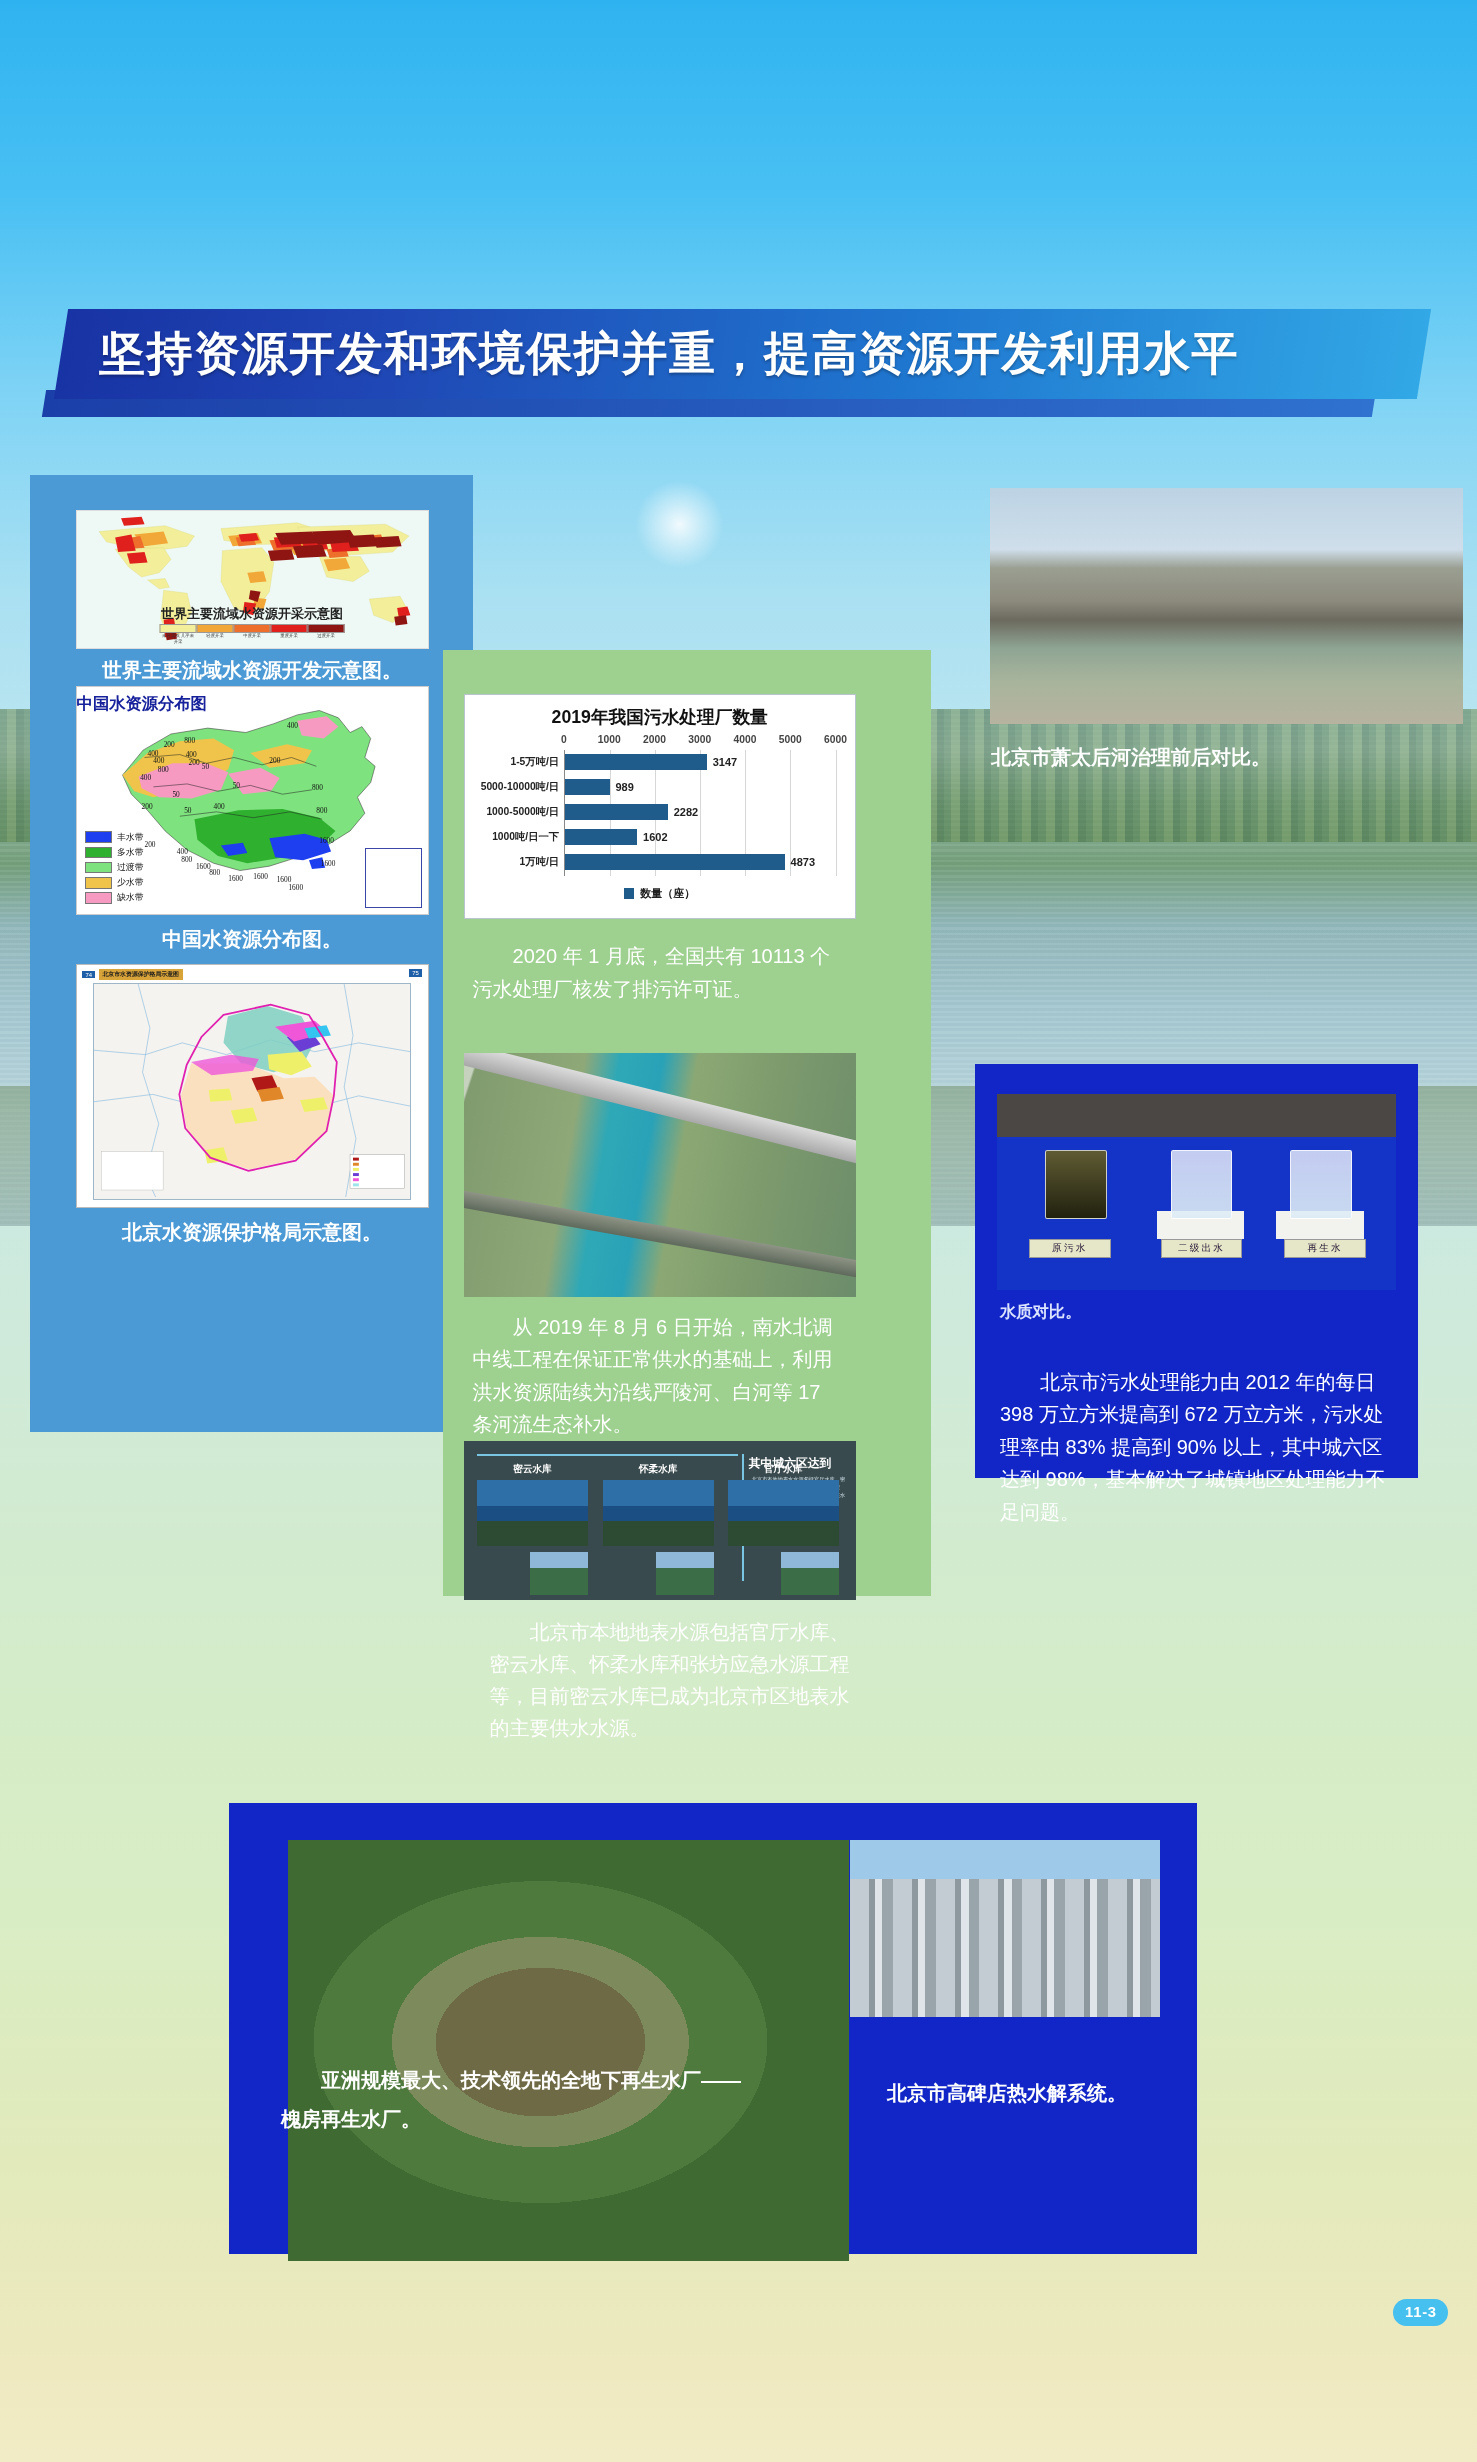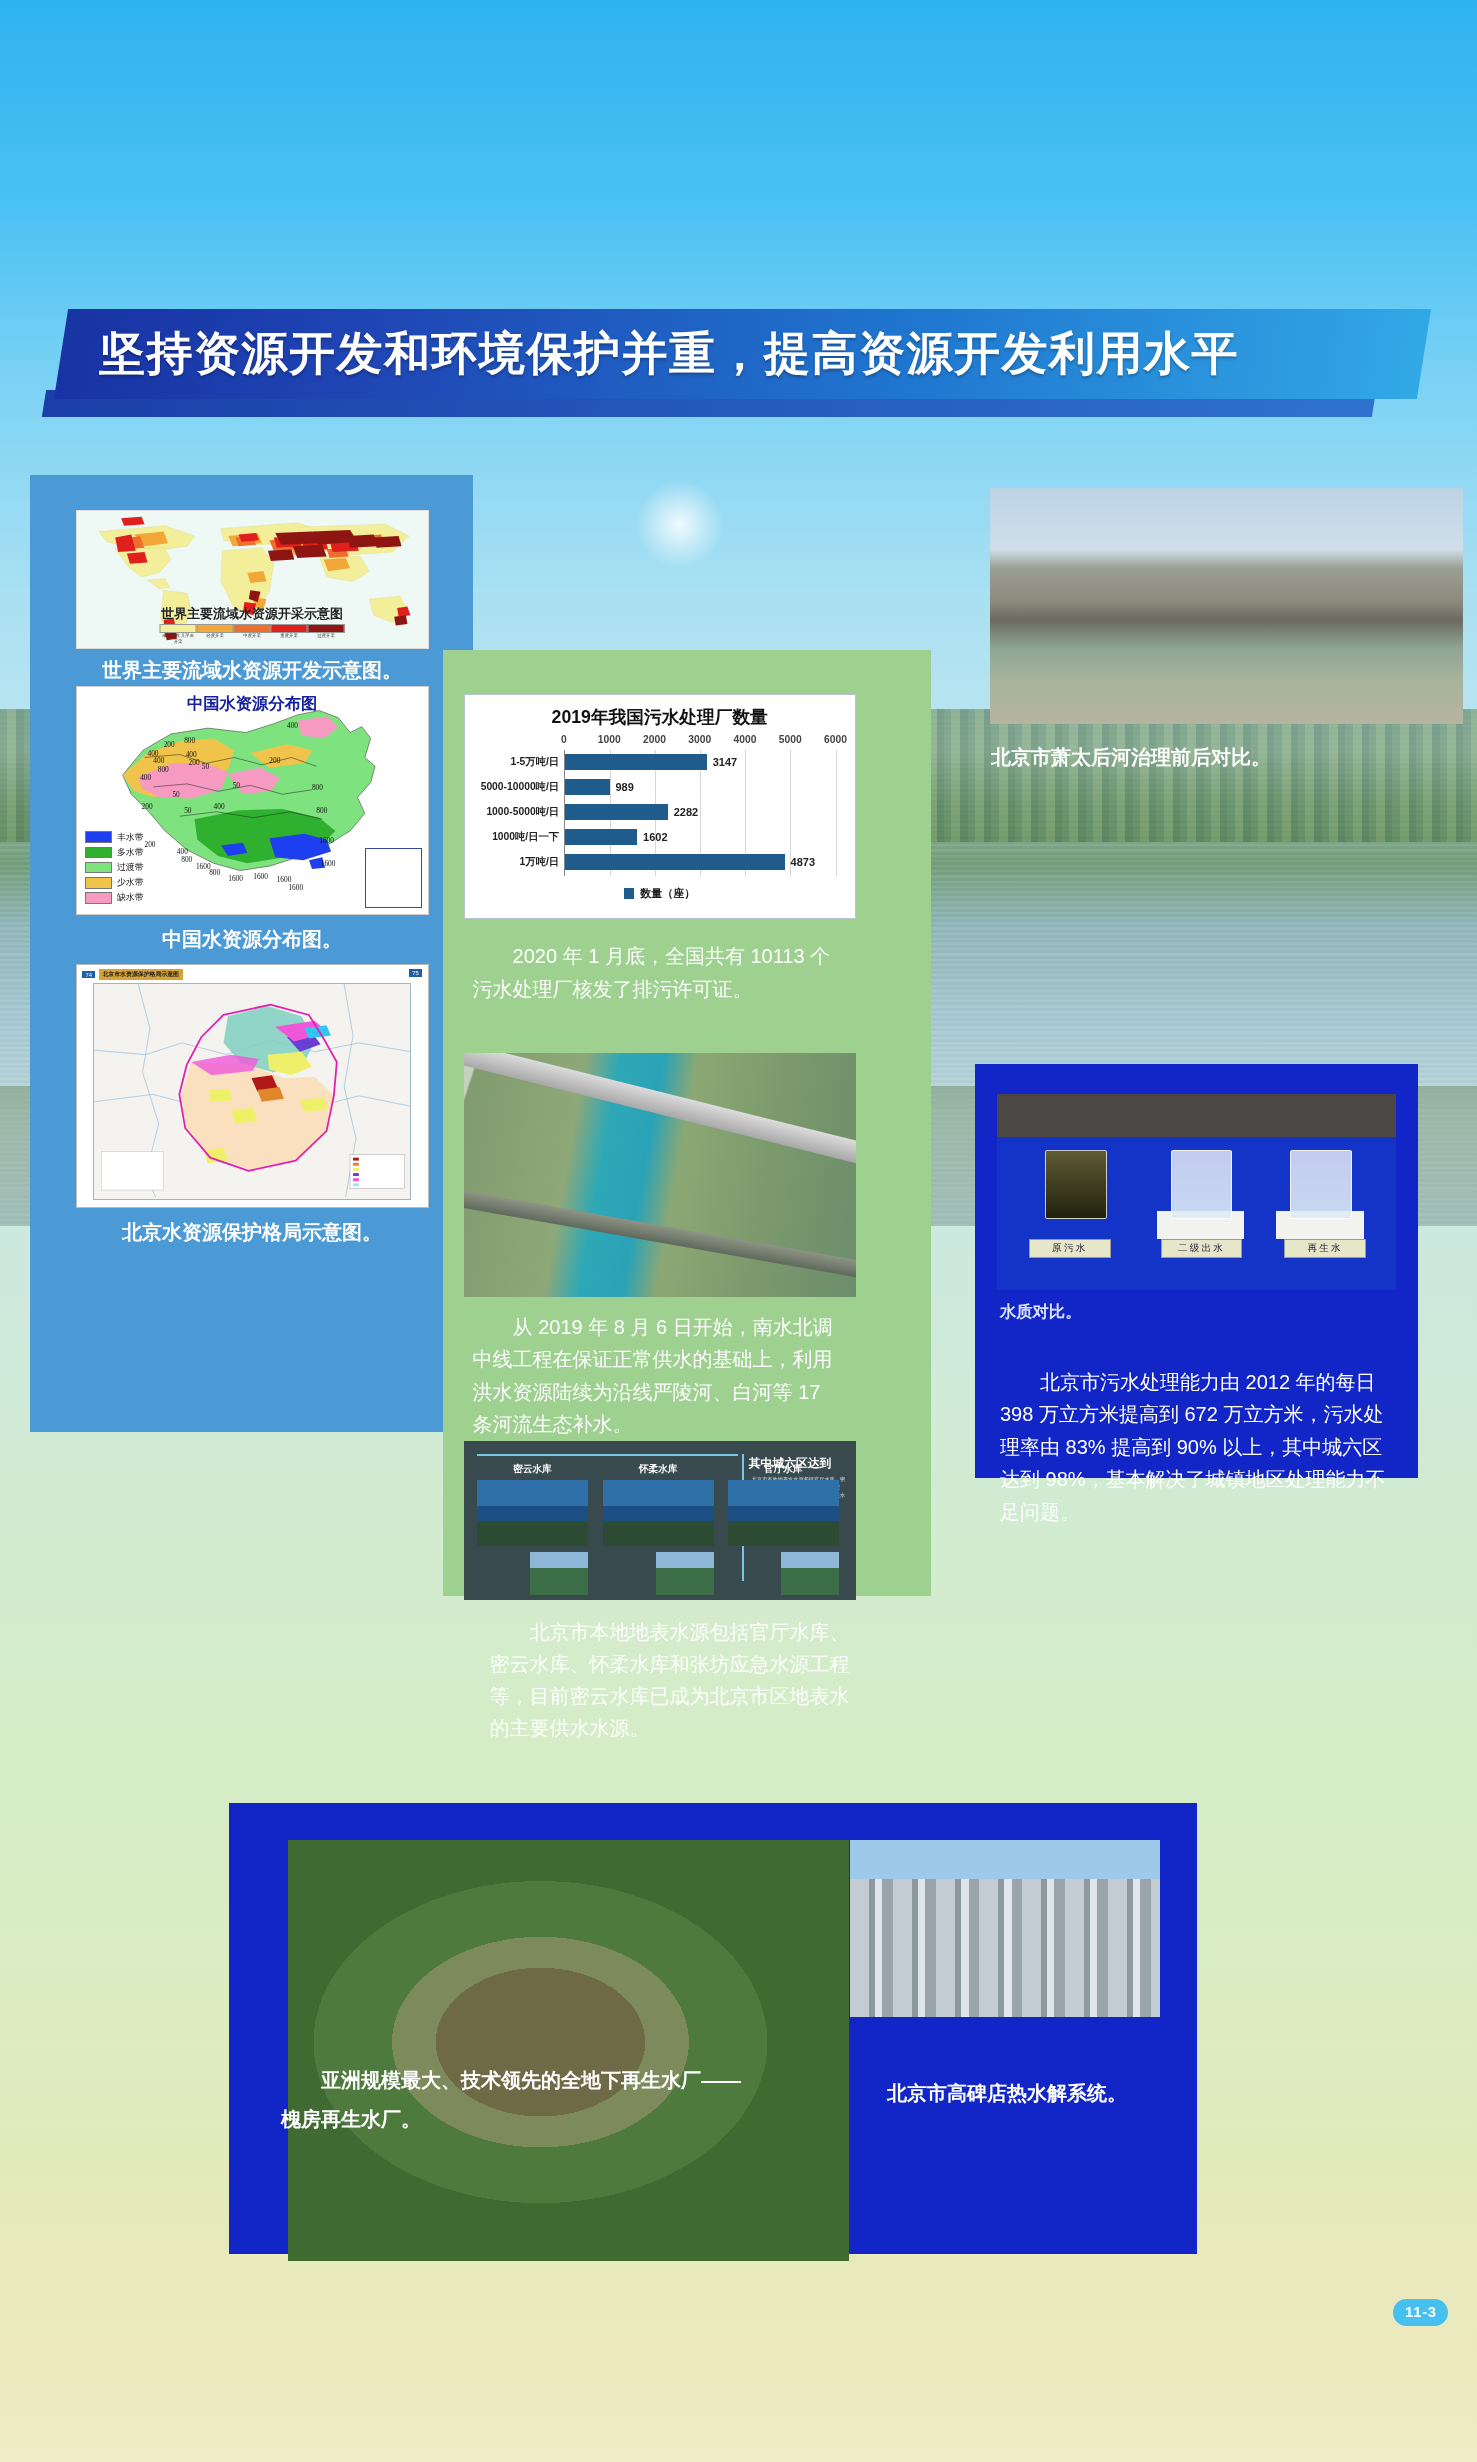--- a/index.html
+++ b/index.html
@@ -88,21 +88,21 @@
   }
   .wm-legend .sw{width:35px;height:6.6px;border:0.7px solid #999;}
   .wm-legend .lb{font-size:4.4px;color:#333;text-align:center;width:35px;line-height:1.15;margin-top:0.7px;}
   .wm-legend .cell{display:flex;flex-direction:column;align-items:center;}
 
   
   .chinamap{
     position:absolute;left:46px;top:211px;width:353px;height:229px;
     background:#fff;border:0.7px solid #ccc;overflow:hidden;
   }
-  .cm-title{position:absolute;left:0;right:0;top:5.9px;text-align:center;
+  .cm-title{position:absolute;left:0;right:0;top:5.9px;text-align:left;
     font-size:16.3px;color:#16219b;font-weight:bold;font-family:"Liberation Serif",serif;}
   .cm-legend{position:absolute;left:8.9px;bottom:7.4px;text-align:center;}
   .cm-legend .row{display:flex;align-items:center;margin-bottom:2.2px;}
   .cm-legend .sw{width:25px;height:9.6px;border:0.7px solid #777;margin-right:4.4px;}
   .cm-legend .lb{font-size:8.9px;color:#111;font-family:"Liberation Serif",serif;}
   .cm-inset{position:absolute;right:5.9px;bottom:5.9px;width:55px;height:58px;background:#fff;border:0.7px solid #3b46a8;}
 
   
   .bjmap{
     position:absolute;left:46px;top:489px;width:353px;height:244px;

